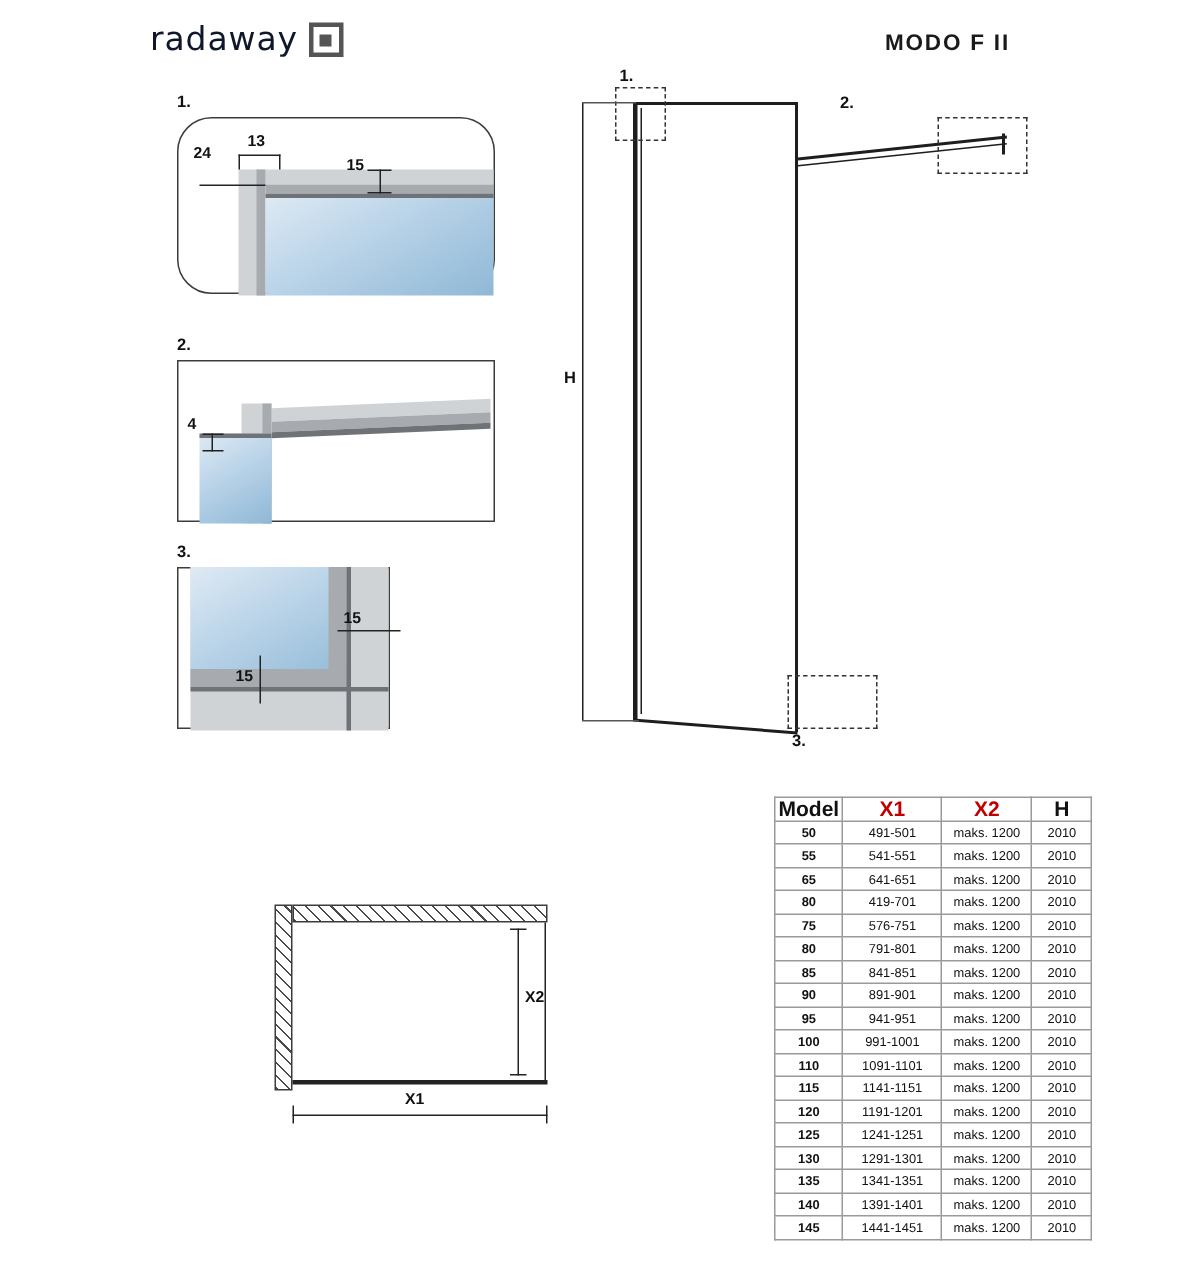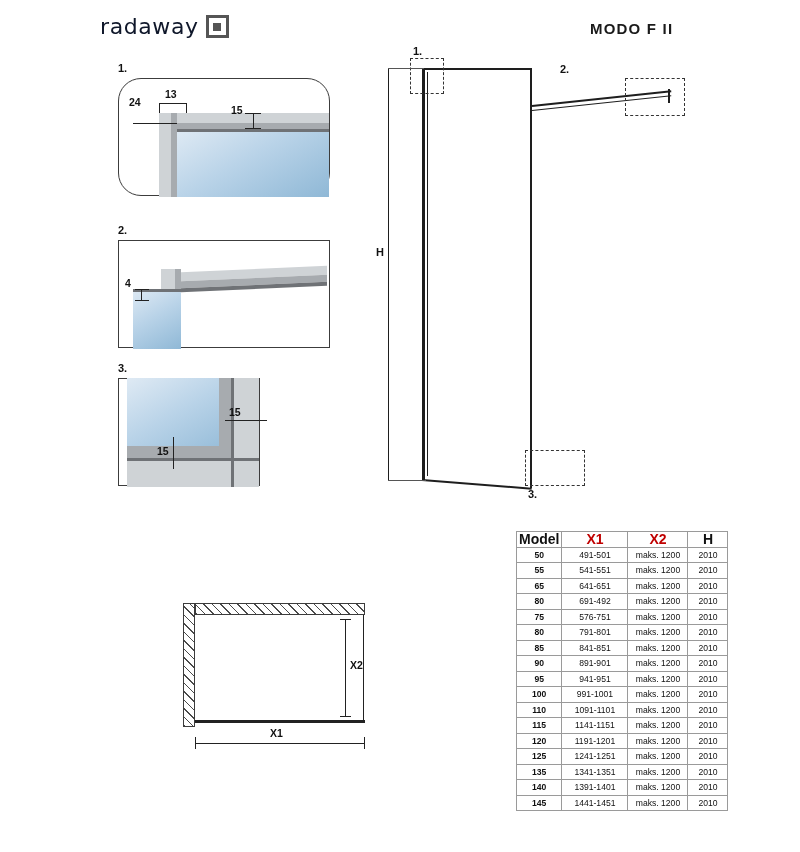--- a/index.html
+++ b/index.html
@@ -279,21 +279,21 @@
           <td class="c-h">2010</td>
         </tr>
         <tr>
           <td class="c-model model">65</td>
           <td class="c-x1">641-651</td>
           <td class="c-x2">maks. 1200</td>
           <td class="c-h">2010</td>
         </tr>
         <tr>
           <td class="c-model model">80</td>
-          <td class="c-x1">691-492</td>
+          <td class="c-x1">419-701</td>
           <td class="c-x2">maks. 1200</td>
           <td class="c-h">2010</td>
         </tr>
         <tr>
           <td class="c-model model">75</td>
           <td class="c-x1">576-751</td>
           <td class="c-x2">maks. 1200</td>
           <td class="c-h">2010</td>
         </tr>
         <tr>
@@ -344,20 +344,26 @@
           <td class="c-x2">maks. 1200</td>
           <td class="c-h">2010</td>
         </tr>
         <tr>
           <td class="c-model model">125</td>
           <td class="c-x1">1241-1251</td>
           <td class="c-x2">maks. 1200</td>
           <td class="c-h">2010</td>
         </tr>
         <tr>
+          <td class="c-model model">130</td>
+          <td class="c-x1">1291-1301</td>
+          <td class="c-x2">maks. 1200</td>
+          <td class="c-h">2010</td>
+        </tr>
+        <tr>
           <td class="c-model model">135</td>
           <td class="c-x1">1341-1351</td>
           <td class="c-x2">maks. 1200</td>
           <td class="c-h">2010</td>
         </tr>
         <tr>
           <td class="c-model model">140</td>
           <td class="c-x1">1391-1401</td>
           <td class="c-x2">maks. 1200</td>
           <td class="c-h">2010</td>

